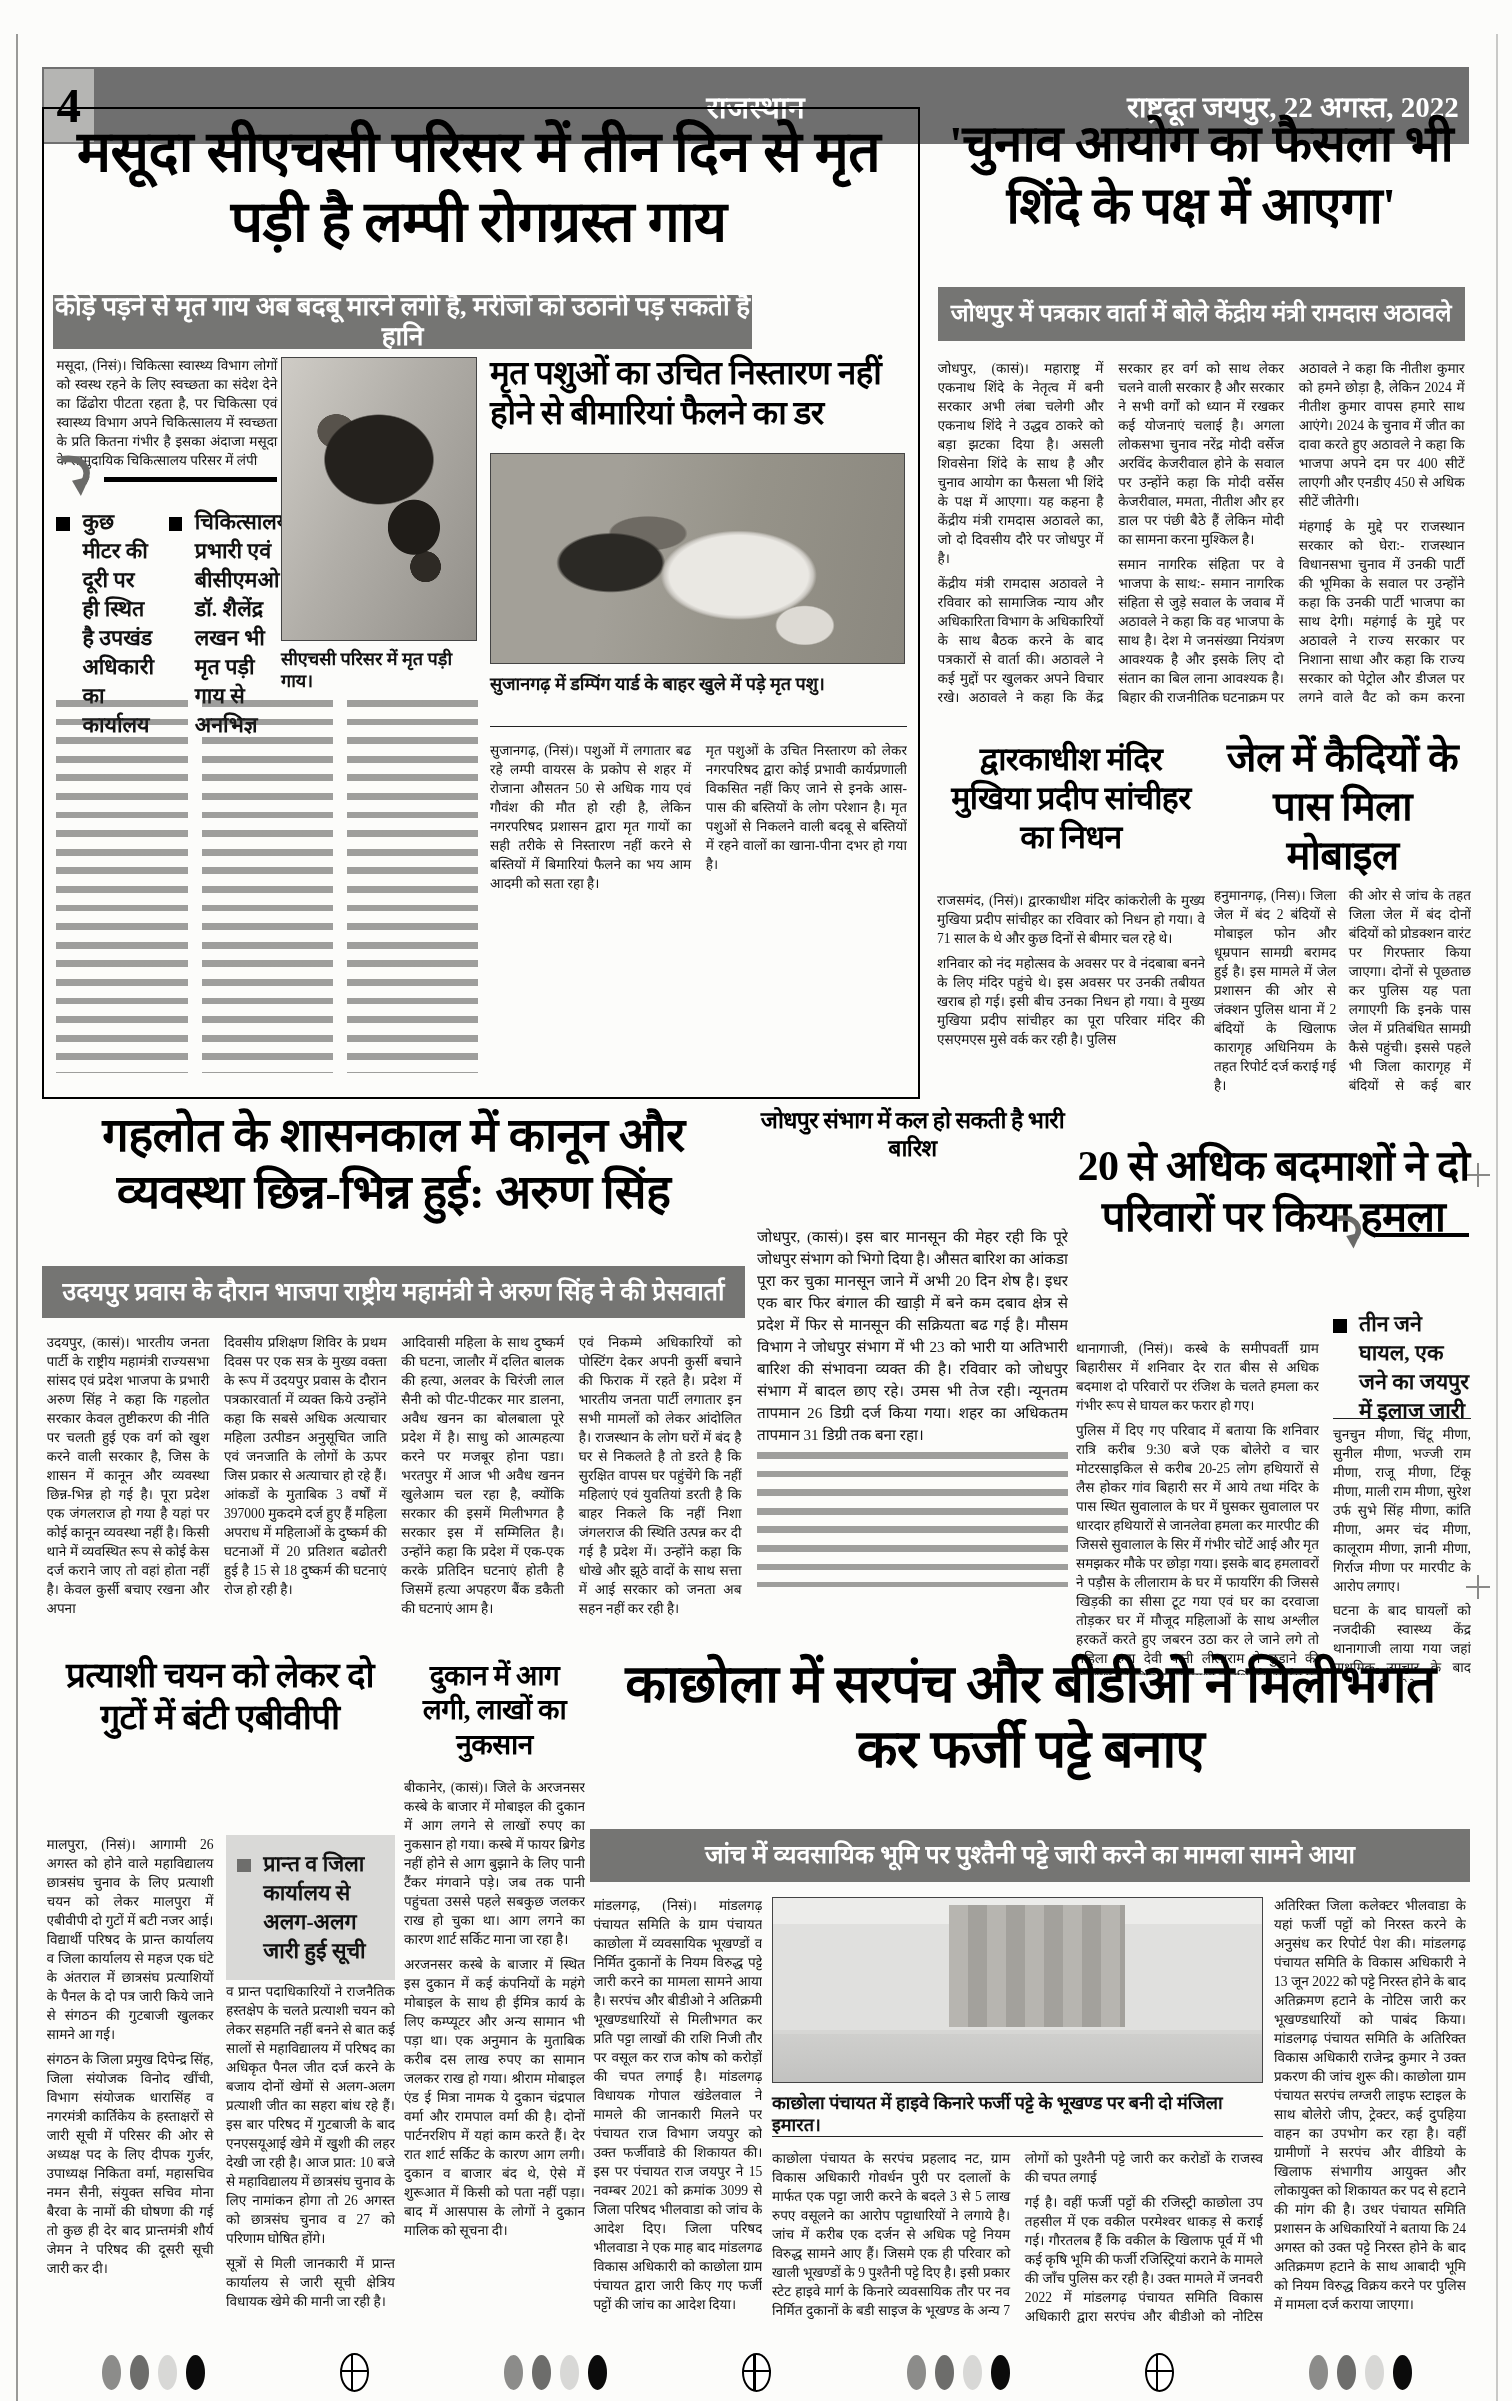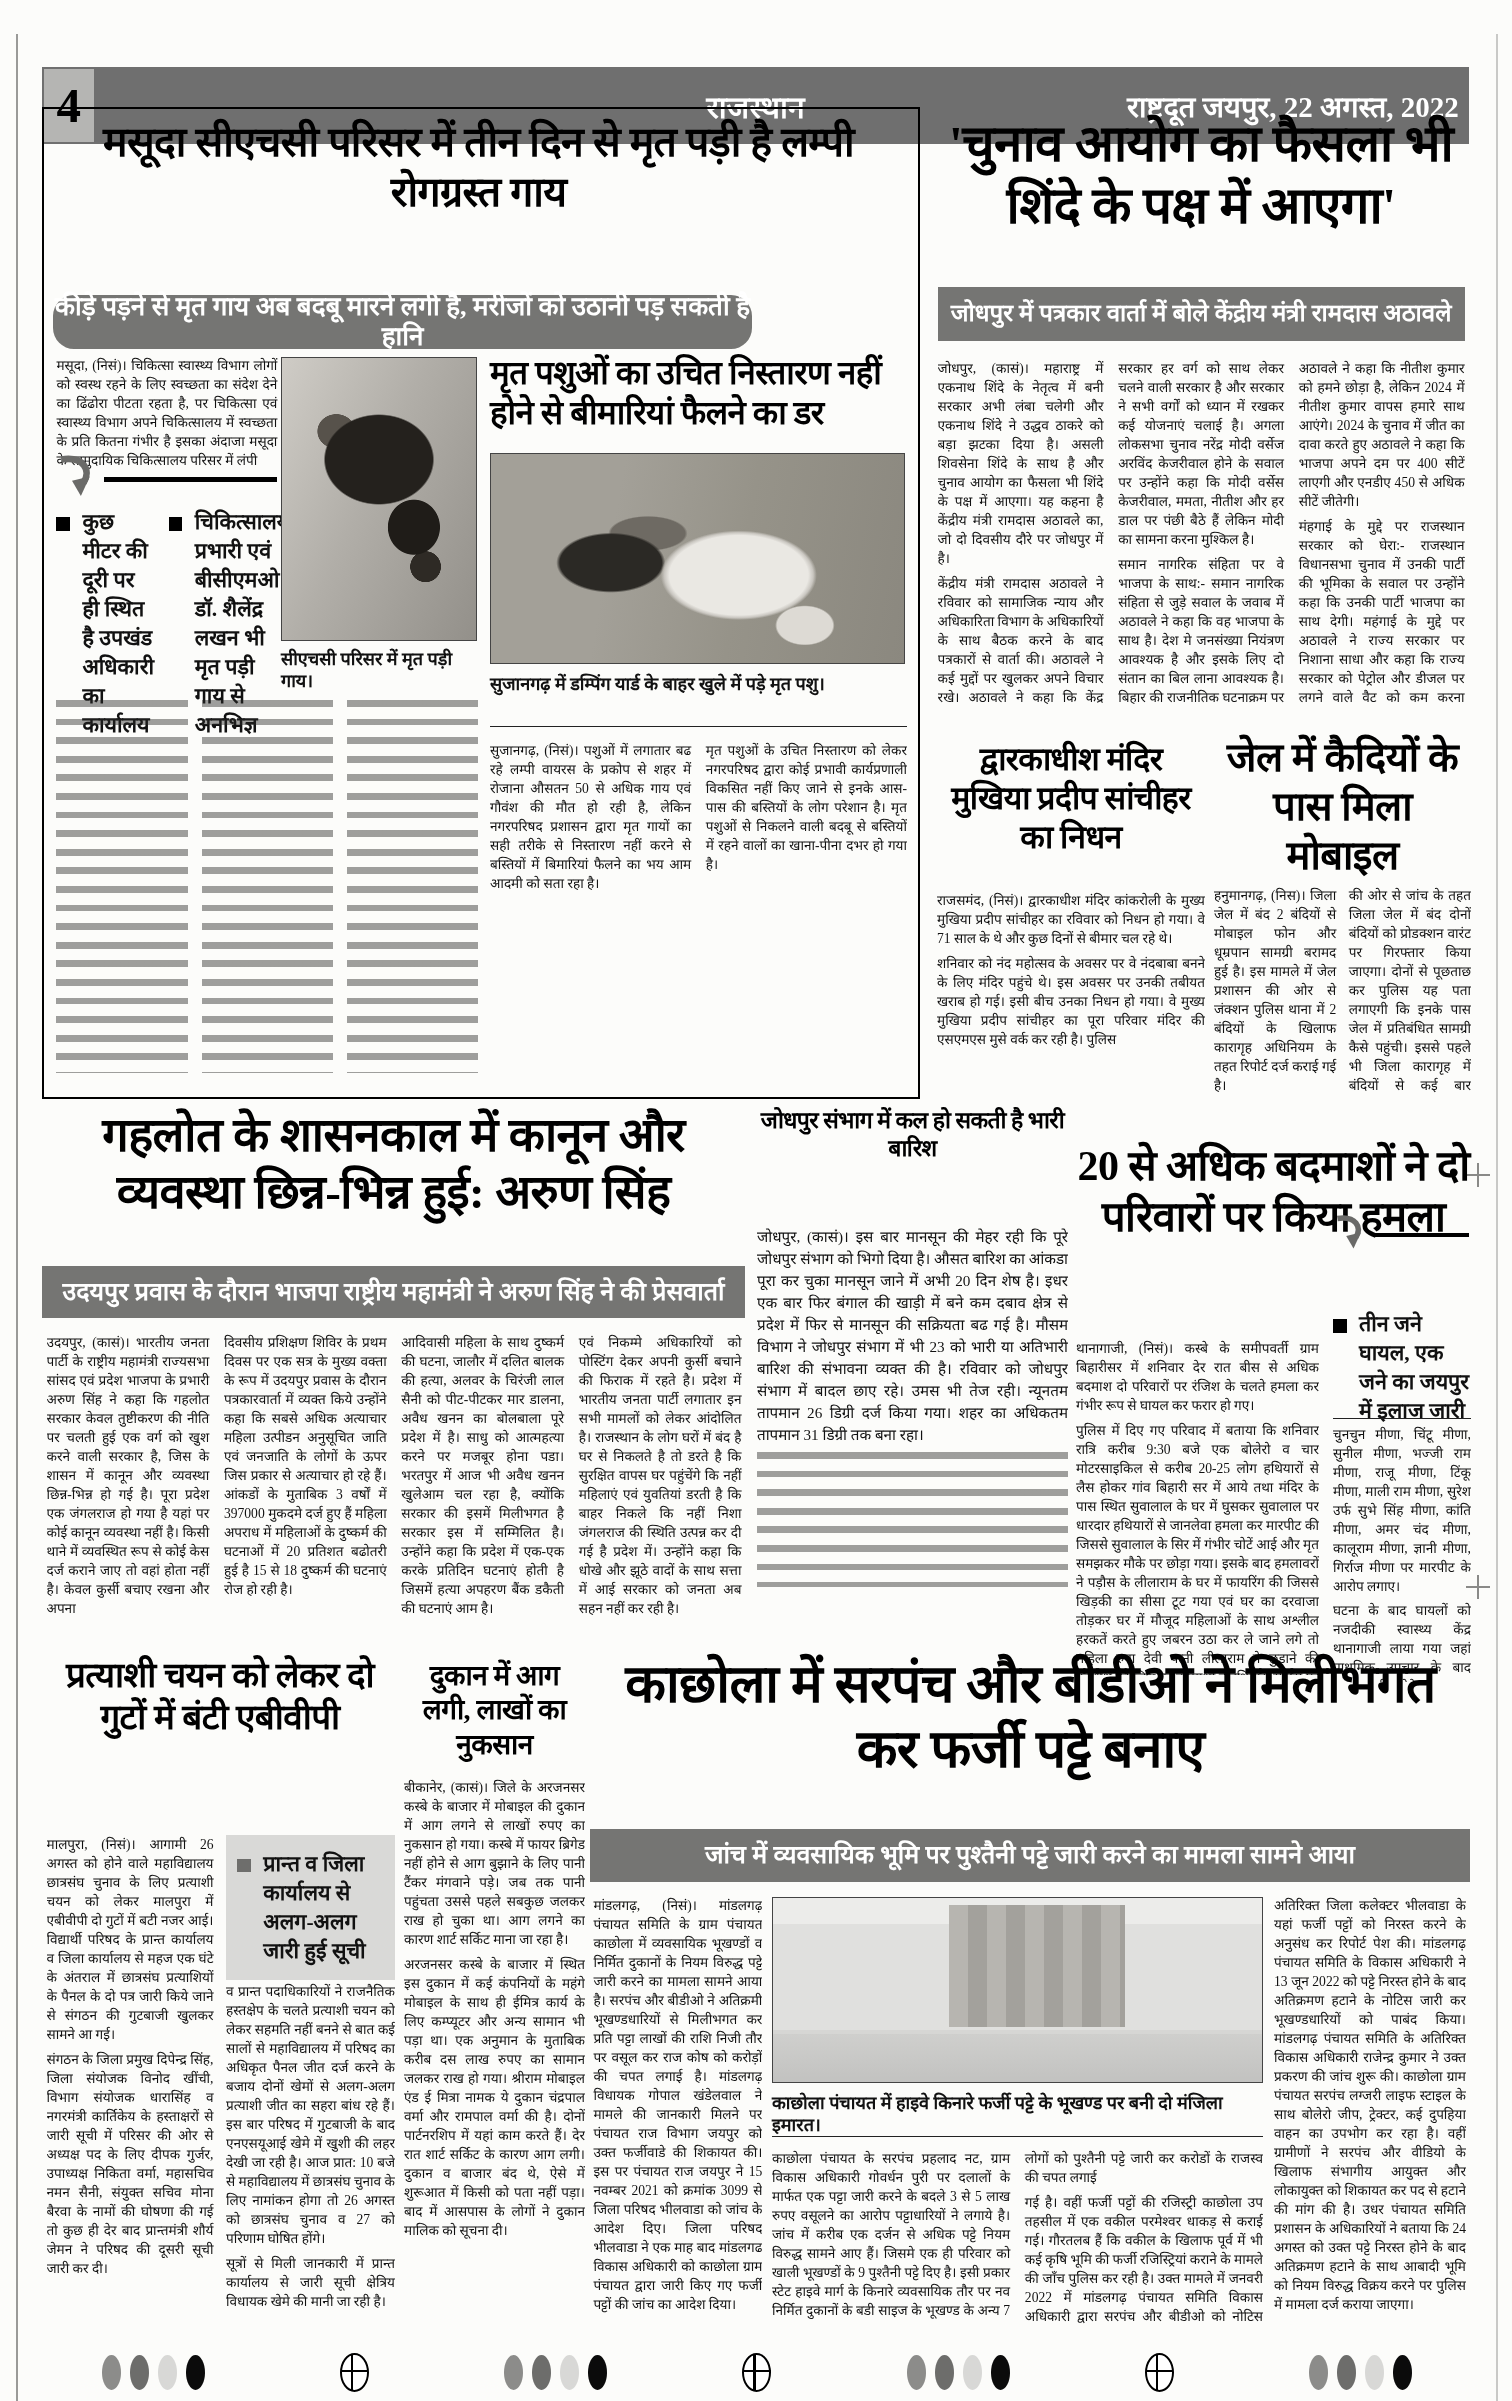--- a/index.html
+++ b/index.html
@@ -74,22 +74,22 @@
   <div class="mark" style="left:1466px;top:1163px;"></div>
   <div class="mark" style="left:1466px;top:1575px;"></div>
 
   <div class="abs hdrbar" style="left:42px;top:67px;width:1427px;height:77px;">
     <div class="pagenum">4</div>
     <div class="hdrttl">राजस्थान</div>
     <div class="hdrdate">राष्ट्रदूत जयपुर, 22 अगस्त, 2022</div>
   </div>
 
   <div class="abs" style="left:42px;top:107px;width:874px;height:988px;border:2.3px solid #000;">
-    <div class="abs hl" style="left:5.6px;top:8px;width:858px;font-size:41px;">मसूदा सीएचसी परिसर में तीन दिन से मृत पड़ी है लम्पी रोगग्रस्त गाय</div>
-    <div class="abs strip" style="left:9px;top:186px;width:699px;height:54px;font-size:26px;border-radius:21px;">कीड़े पड़ने से मृत गाय अब बदबू मारने लगी है, मरीजों को उठानी पड़ सकती है हानि</div>
+    <div class="abs hl" style="left:5.6px;top:8px;width:858px;font-size:57px;">मसूदा सीएचसी परिसर में तीन दिन से मृत पड़ी है लम्पी रोगग्रस्त गाय</div>
+    <div class="abs strip" style="left:9px;top:186px;width:699px;height:54px;font-size:26px;">कीड़े पड़ने से मृत गाय अब बदबू मारने लगी है, मरीजों को उठानी पड़ सकती है हानि</div>
 
     <p class="abs bt" style="left:12.4px;top:247px;width:221px;margin:0;">मसूदा, (निसं)। चिकित्सा स्वास्थ्य विभाग लोगों को स्वस्थ रहने के लिए स्वच्छता का संदेश देने का ढिंढोरा पीटता रहता है, पर चिकित्सा एवं स्वास्थ्य विभाग अपने चिकित्सालय में स्वच्छता के प्रति कितना गंभीर है इसका अंदाजा मसूदा के सामुदायिक चिकित्सालय परिसर में लंपी</p>
     <div class="abs arrowrow" style="left:12.4px;top:346px;width:221px;">
       <svg width="40" height="49" viewBox="0 0 90 110">
         <path d="M12 10 C 62 2, 80 34, 62 62" fill="none" stroke="#6a6a68" stroke-width="15"></path>
         <path d="M76 48 L56 92 L36 58 Z" fill="#6a6a68"></path>
       </svg>
       <div class="thickrule" style="flex:1;"></div>
     </div>
     <div class="abs" style="left:12.4px;top:399px;width:221px;display:flex;flex-direction:row;gap:14.7px;">

